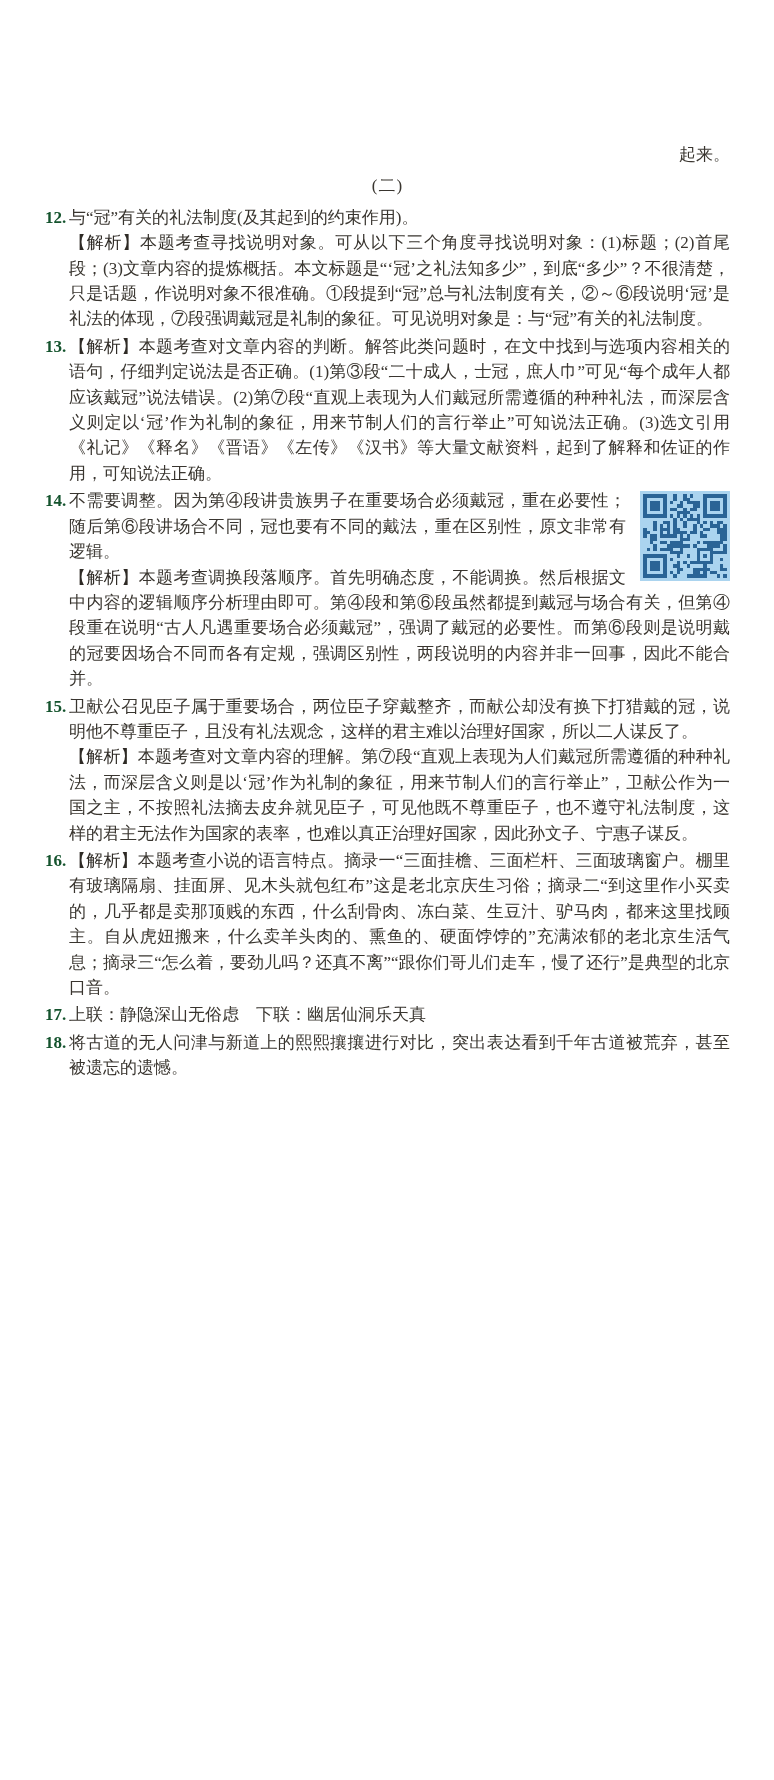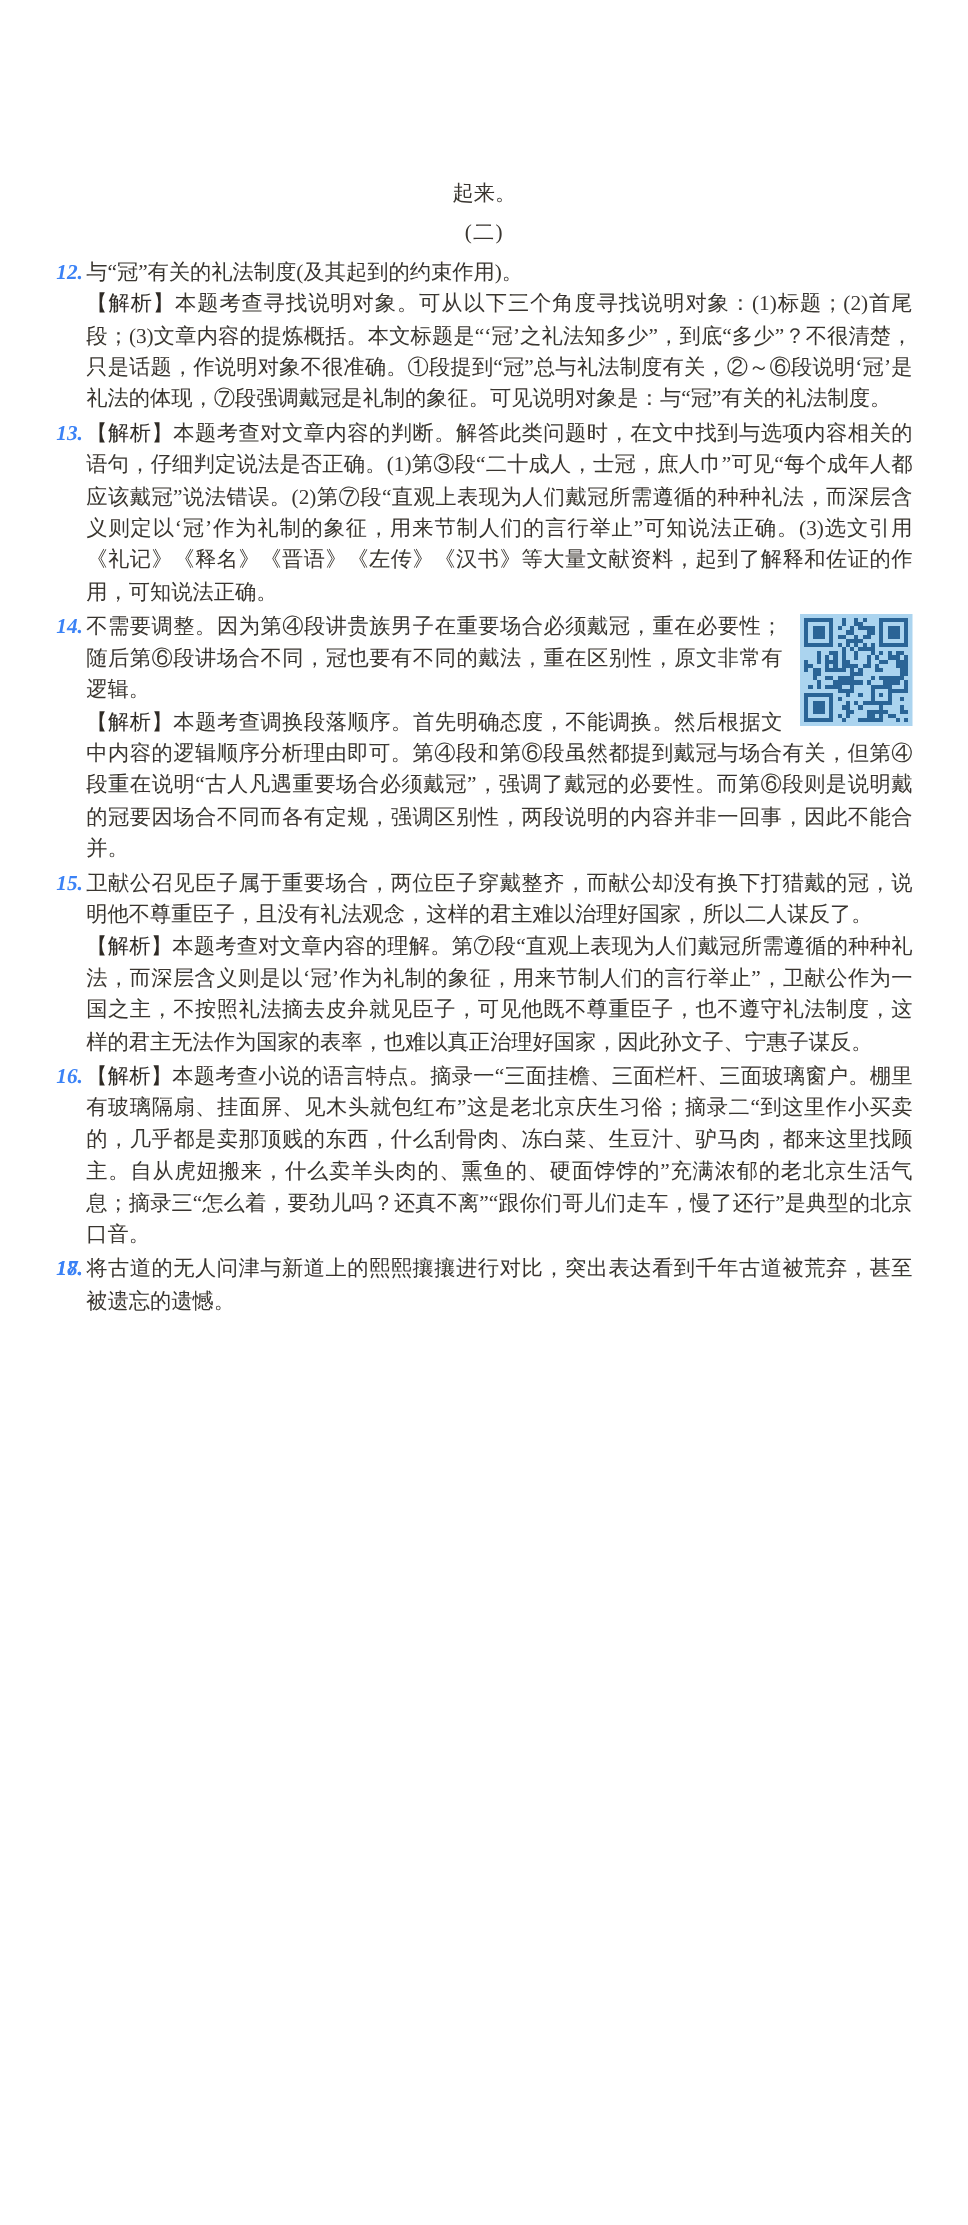--- a/index.html
+++ b/index.html
@@ -7,39 +7,39 @@
     width:774px;height:1780px;overflow:hidden;background:#ffffff;
     font-family:"Liberation Serif","DejaVu Serif",serif;
     color:#39352f;
     font-size:17px;line-height:25.4px;
   }
   .page{
     box-sizing:border-box;
     width:774px;height:1780px;
     padding:142px 44px 0 45px;
   }
-  .leading-line{ text-align:center; }
+  .leading-line{ text-align:right; }
   .section-heading{
     text-align:center;
     margin:6px 0 6px 0;
     letter-spacing:1px;
   }
   .opening-para{
     text-indent:2em;
     text-align:justify;
   }
   .item{
     position:relative;
     padding-left:24px;
     text-align:justify;
     margin-top:2px;
   }
   .item .num{
     position:absolute;left:0;top:0;
-    font-weight:bold;color:#3b82f6;font-style:italic;
+    font-weight:bold;color:#14532d;
   }
   .answer{ text-align:justify; }
   .analysis{ text-align:justify; }
   .analysis .tag{ font-weight:normal;color:#2e2a25; }
   .qr-wrap{
     float:right;
     width:90px;height:90px;
     margin:3px 0 6px 14px;
   }
   .qr-wrap svg{display:block;width:90px;height:90px;}
@@ -387,20 +387,21 @@
     <div class="analysis"><span class="tag">【解析】</span><span>本题考查对文章内容的理解。第⑦段“直观上表现为人们戴冠所需遵循的种种礼法，而深层含义则是以‘冠’作为礼制的象征，用来节制人们的言行举止”，卫献公作为一国之主，不按照礼法摘去皮弁就见臣子，可见他既不尊重臣子，也不遵守礼法制度，这样的君主无法作为国家的表率，也难以真正治理好国家，因此孙文子、宁惠子谋反。</span></div>
   </div>
 
   <div class="item">
     <span class="num">16.</span>
     <div class="analysis"><span class="tag">【解析】</span><span>本题考查小说的语言特点。摘录一“三面挂檐、三面栏杆、三面玻璃窗户。棚里有玻璃隔扇、挂面屏、见木头就包红布”这是老北京庆生习俗；摘录二“到这里作小买卖的，几乎都是卖那顶贱的东西，什么刮骨肉、冻白菜、生豆汁、驴马肉，都来这里找顾主。自从虎妞搬来，什么卖羊头肉的、熏鱼的、硬面饽饽的”充满浓郁的老北京生活气息；摘录三“怎么着，要劲儿吗？还真不离”“跟你们哥儿们走车，慢了还行”是典型的北京口音。</span></div>
   </div>
 
   <div class="item">
     <span class="num">17.</span>
+    <div class="answer">上联：静隐深山无俗虑　下联：幽居仙洞乐天真</div>
   </div>
 
   <div class="item">
     <span class="num">18.</span>
     <div class="answer">将古道的无人问津与新道上的熙熙攘攘进行对比，突出表达看到千年古道被荒弃，甚至被遗忘的遗憾。</div>
   </div>
 
 </div>
 
 </body></html>

